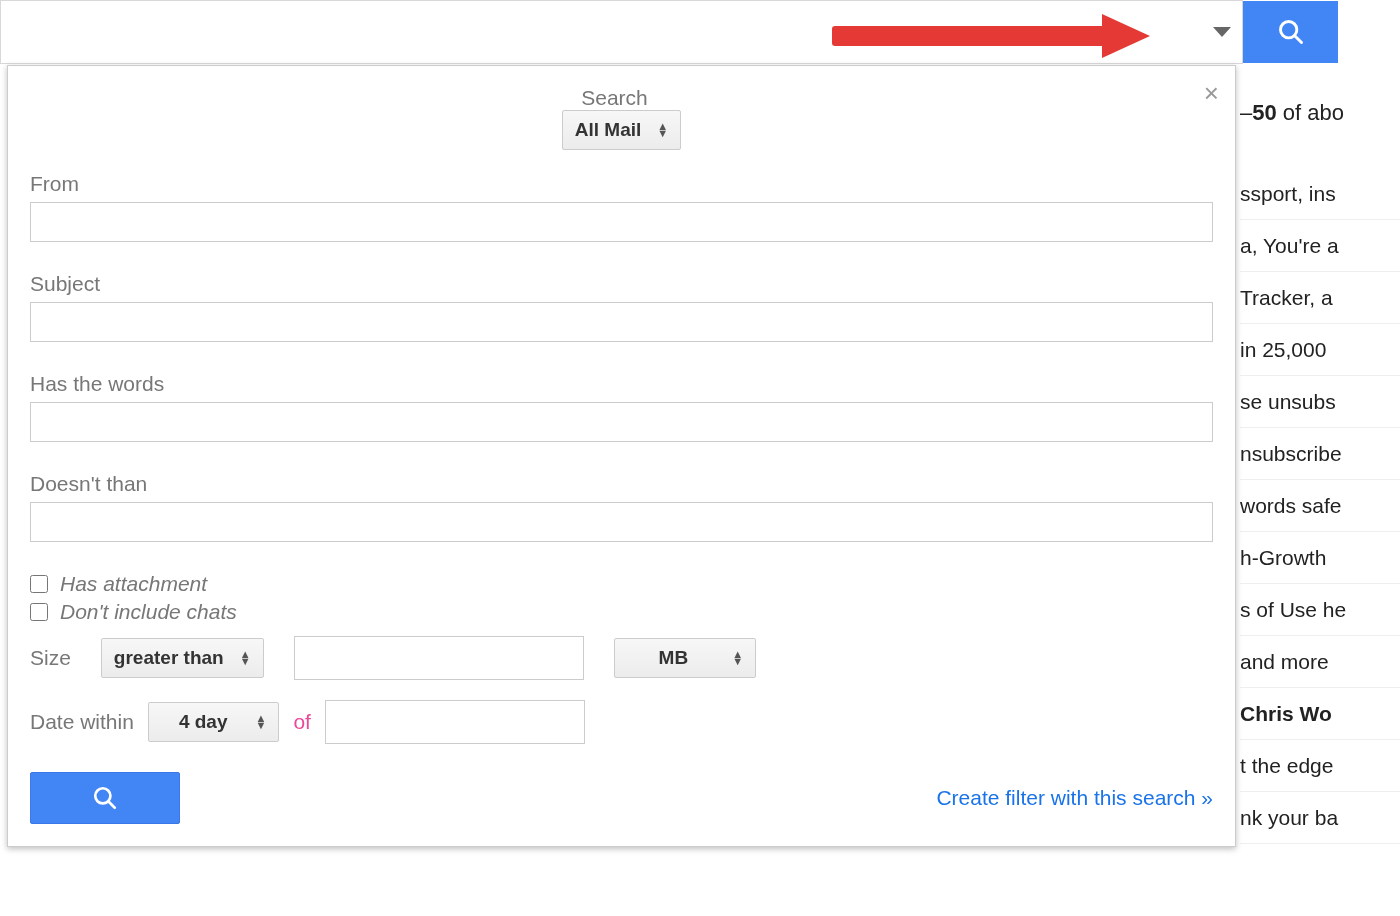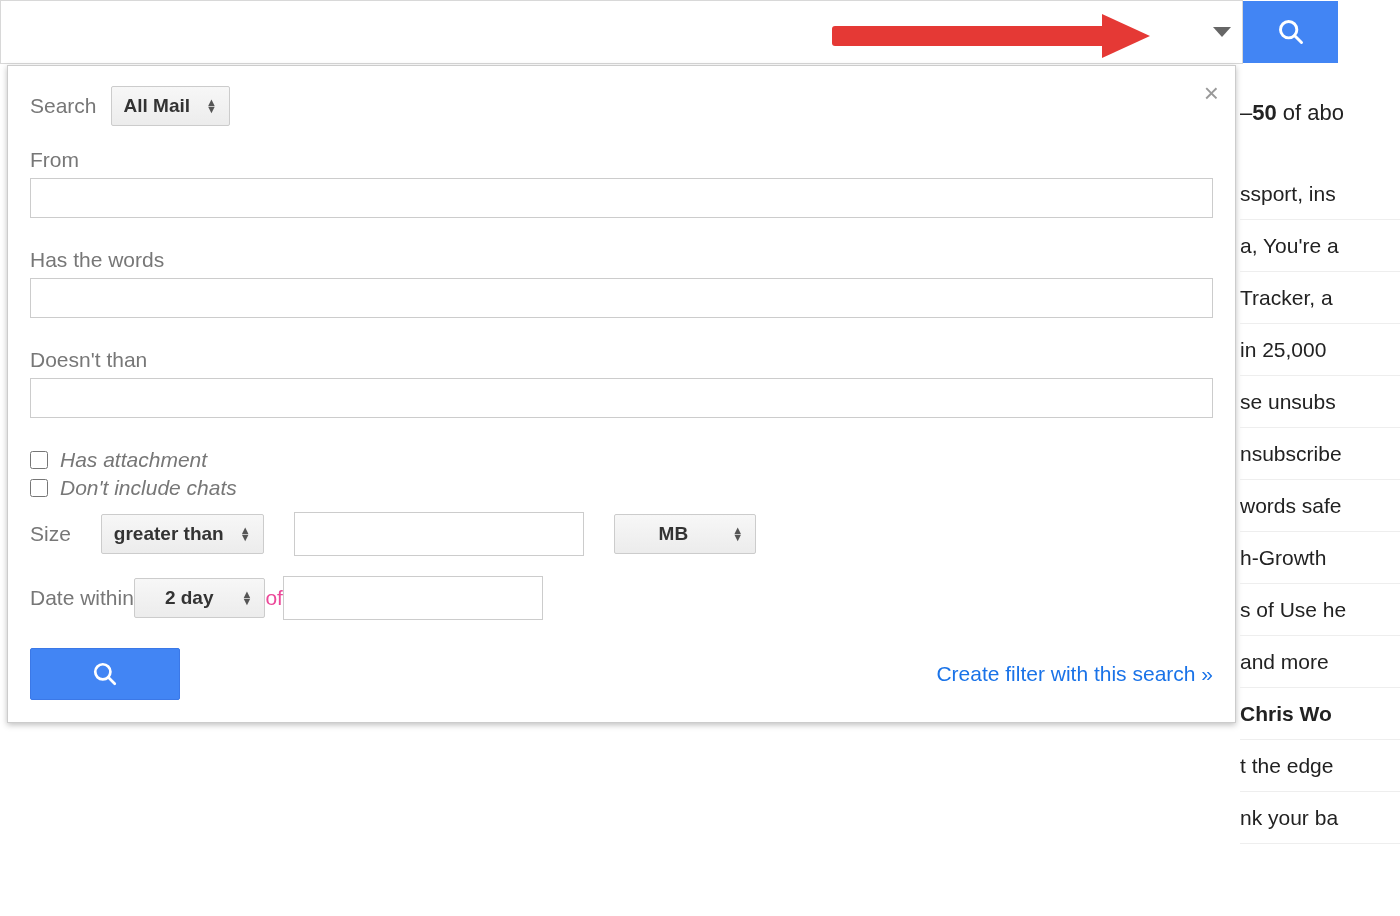--- a/index.html
+++ b/index.html
@@ -78,21 +78,21 @@
       line-height: 1;
       font-family: Arial, sans-serif;
     }
 
     .row {
       display: flex;
       align-items: center;
       margin-bottom: 8px;
     }
 
-    .search-row { margin-bottom: 22px; margin-top: 6px; }
+    .search-row { margin-bottom: 22px; margin-top: 6px; flex-direction: column; }
     .label {
       color: #777;
       font-size: 21px;
     }
     .search-row .label { margin-right: 14px; }
 
     .select-box {
       display: inline-flex;
       align-items: center;
       border: 1px solid #ccc;
@@ -154,21 +154,21 @@
       width: 290px;
       height: 44px;
       border: 1px solid #ccc;
       padding: 6px 10px;
       font-size: 17px;
     }
 
     .date-row {
       display: flex;
       align-items: center;
-      gap: 0;
+      gap: 14px;
       margin-bottom: 28px;
     }
     .date-row .label { font-size: 21px; }
     .of-label { color: #ec4899; font-size: 21px; }
     .date-input {
       width: 260px;
       height: 44px;
       border: 1px solid #ccc;
       padding: 6px 10px;
     }
@@ -257,20 +257,24 @@
       </span>
     </div>
   </div>
 
   <div class="field-group">
     <span class="label">From</span>
     <input class="text-input" type="text" value="" style="">
   </div>
 
 
+  <div class="field-group">
+    <span class="label">Subject</span>
+    <input class="text-input" type="text" value="" style="">
+  </div>
 
   <div class="field-group">
     <span class="label">Has the words</span>
     <input class="text-input" type="text" value="" style="">
   </div>
 
   <div class="field-group">
     <span class="label">Doesn't than</span>
     <input class="text-input" type="text" value="" style="">
   </div>
@@ -299,21 +303,21 @@
       <span class="stepper" style="margin-left:44px;">
           <span>▲</span>
           <span>▼</span>
         </span>
     </div>
   </div>
 
   <div class="date-row">
     <span class="label">Date within</span>
     <div class="select-box" style="padding-left:30px;">
-      <span>2 day</span>
+      <span>4 day</span>
       <span class="stepper" style="margin-left:28px;">
           <span>▲</span>
           <span>▼</span>
         </span>
     </div>
     <span class="of-label">of</span>
     <input class="date-input" type="text" value="" style="">
   </div>
 
   <div class="bottom-row">

